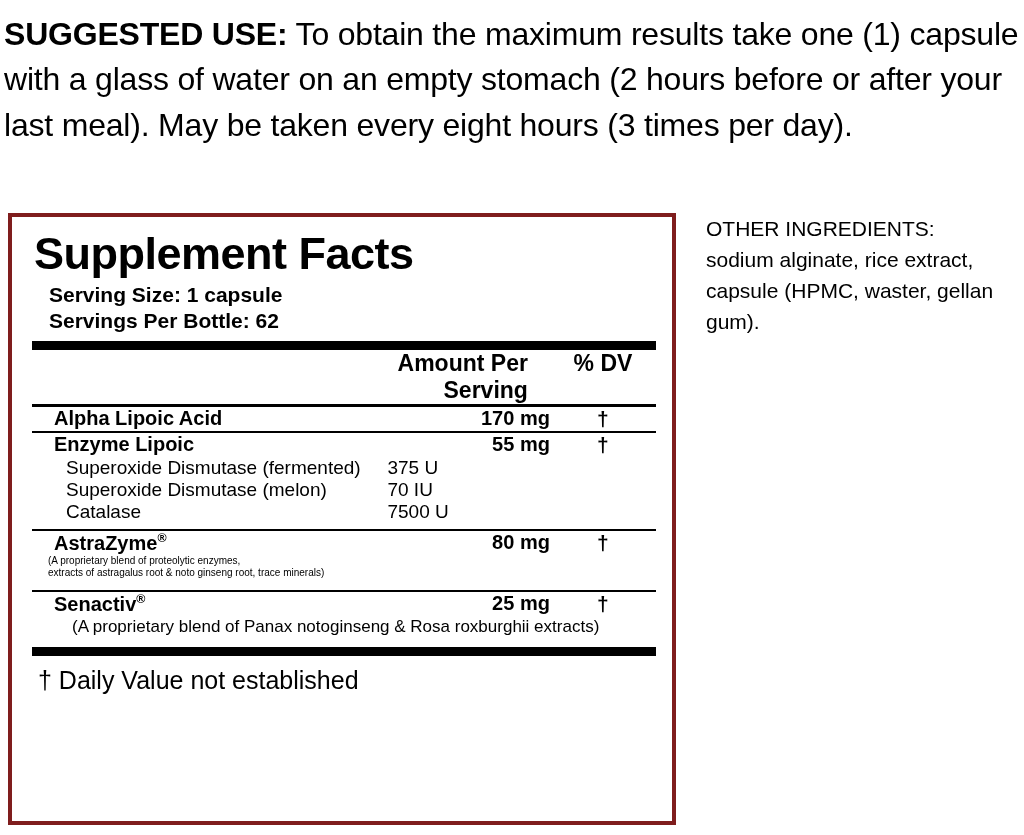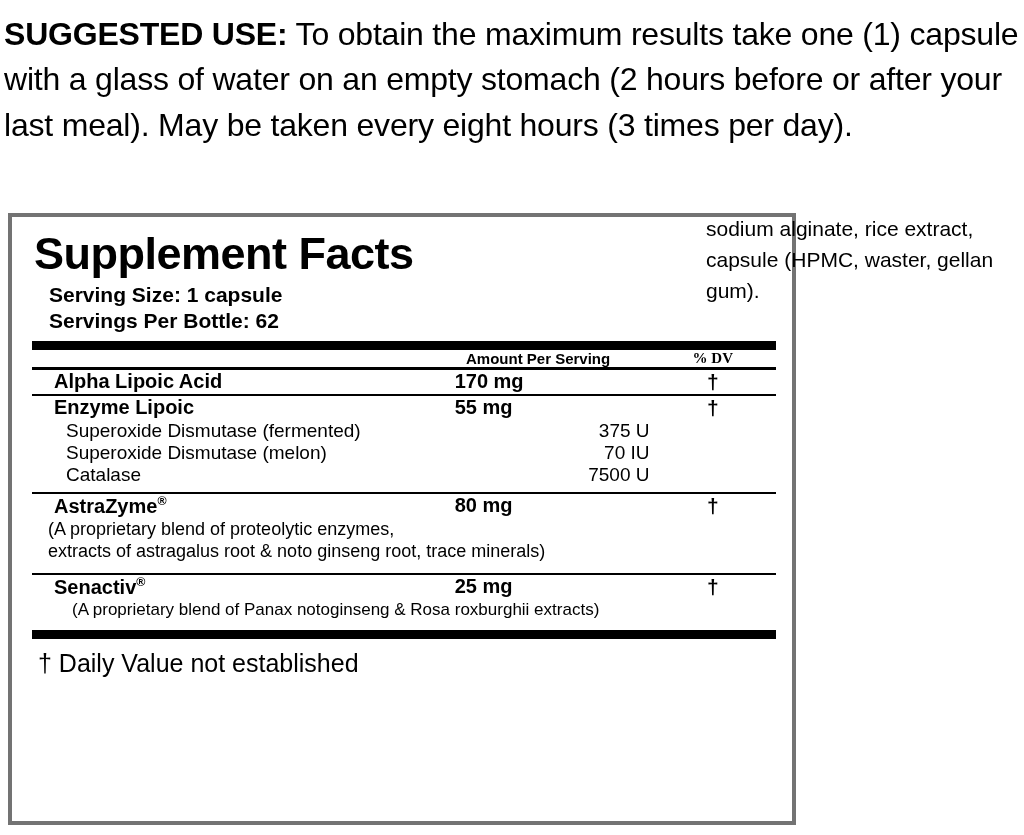--- a/index.html
+++ b/index.html
@@ -28,23 +28,23 @@
   }
   .suggested-use .lead {
     font-weight: bold;
   }
 
   
   .panel {
     position: absolute;
     left: 8px;
     top: 213px;
-    width: 788px;
+    width: 668px;
     height: 612px;
-    border: 4px solid #737373;
+    border: 4px solid #7f1d1d;
     box-sizing: border-box;
     background: #fff;
   }
   .panel-inner {
     padding: 6px 16px 0 20px;
   }
   .sf-title {
     font-family: "Liberation Sans", sans-serif;
     font-weight: bold;
     font-size: 45px;
@@ -83,45 +83,44 @@
   table.sf td {
     vertical-align: top;
     padding: 0;
   }
   .col-name { width: 56%; }
   .col-amt  { width: 27%; }
   .col-dv   { width: 17%; text-align: center; }
 
   .hdr-row td {
     font-weight: bold;
-    font-size: 15px;
+    font-size: 23px;
     padding: 6px 0 6px 0;
-    text-align: center;
   }
   .hdr-amt { text-align: right; padding-right: 22px !important; }
-  .hdr-dv  { text-align: center; font-family: Liberation Serif, serif; }
+  .hdr-dv  { text-align: center; }
 
   .nutrient td {
     font-size: 20px;
     padding: 11px 0 11px 0;
     font-weight: bold;
   }
   .nutrient .col-name { padding-left: 22px; }
-  .nutrient .col-amt { padding-left: 6px; }
+  .nutrient .col-amt { padding-left: 6px; text-align: right; }
   .nutrient .col-dv { font-size: 21px; }
 
   .sub td {
     font-size: 19px;
     padding: 2px 0 2px 0;
   }
   .sub .col-name { padding-left: 34px; }
-  .sub .col-amt { padding-left: 6px; text-align: right; }
+  .sub .col-amt { padding-left: 6px; }
 
   .blend-note {
-    font-size: 18px;
+    font-size: 10px;
     line-height: 1.25;
     padding: 0 0 10px 16px;
   }
   .blend-note-indent {
     font-size: 17px;
     line-height: 1.25;
     padding: 0 0 10px 40px;
   }
 
   .reg {
@@ -240,14 +239,15 @@
     <div class="blend-note-indent">(A proprietary blend of Panax notoginseng &amp; Rosa roxburghii extracts)</div>
 
     <div class="rule-bottom-thick"></div>
 
     <div class="footnote">† Daily Value not established</div>
 
   </div>
 </div>
 
 <div class="other-ing">
+  <div>OTHER INGREDIENTS:</div>
   <div>sodium alginate, rice extract, capsule (HPMC, waster, gellan gum).</div>
 </div>
 
 </body></html>

